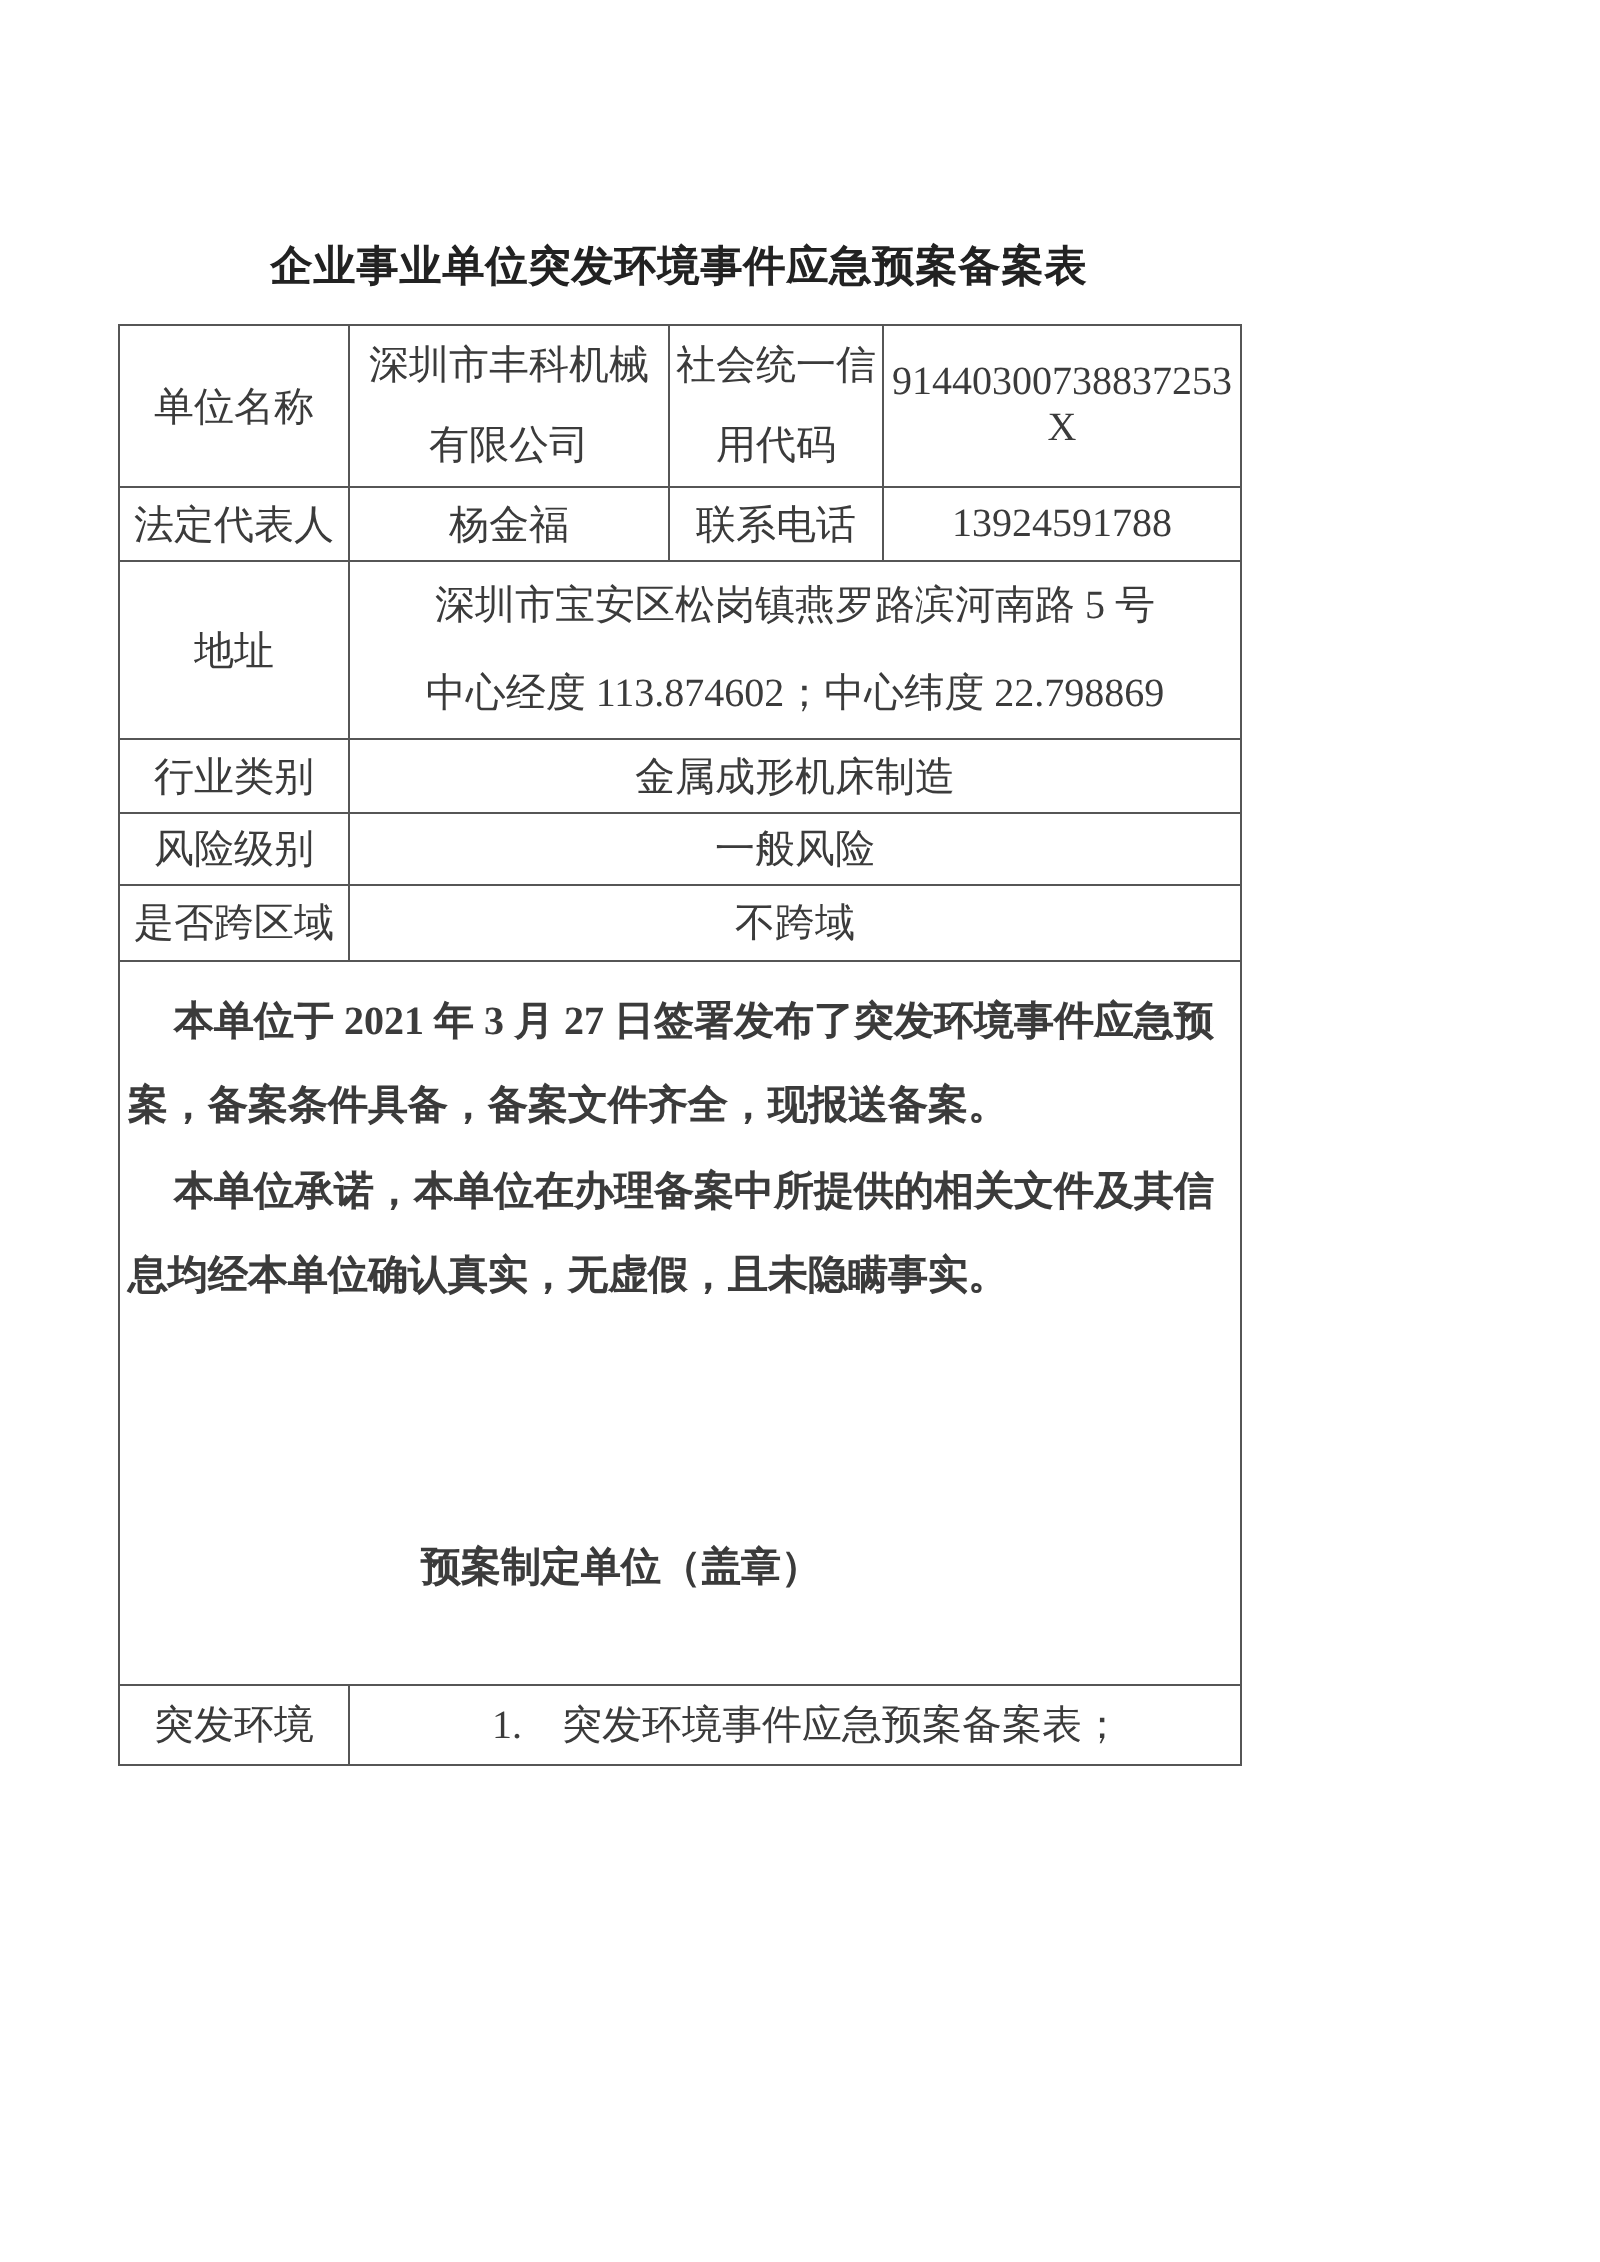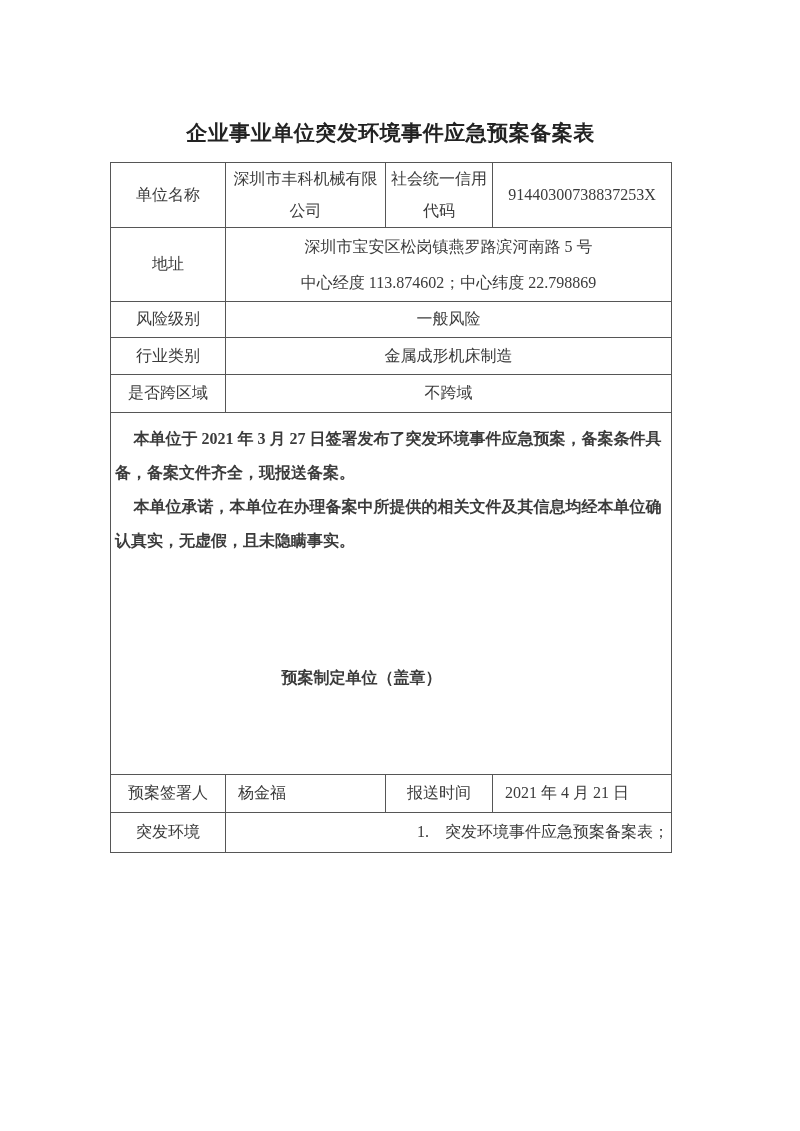--- a/index.html
+++ b/index.html
@@ -8,41 +8,41 @@
     position: relative;
     width: 800px;
     height: 1131px;
     background: #ffffff;
     font-family: "Liberation Serif", "DejaVu Serif", serif;
     color: #3b3b3b;
     overflow: hidden;
   }
   .sheet {
     width: 561px;
-    margin-left: 110px;
+    margin-left: 59px;
   }
   .doc-title {
     margin: 0;
     padding-top: 119px;
     padding-bottom: 15px;
     font-size: 21px;
     font-weight: bold;
     color: #222222;
     text-align: center;
     letter-spacing: 0.5px;
     white-space: nowrap;
   }
   table.form {
     border-collapse: collapse;
     table-layout: fixed;
     width: 561px;
   }
   td {
     border: 1px solid #565656;
-    font-size: 16px;
+    font-size: 20px;
     text-align: center;
     vertical-align: middle;
     padding: 0 2px;
     overflow: hidden;
     word-break: break-all;
   }
   .two-line { line-height: 2; }
   .addr-cell { line-height: 2.2; }
   .left { text-align: left; padding-left: 12px; }
   .stmt-cell {
@@ -51,21 +51,21 @@
     padding: 9px 5px 0 4px;
     line-height: 2.12;
     font-weight: bold;
   }
   .stmt-cell p { margin: 0; text-indent: 1.15em; }
   .stamp-line {
     margin-top: 103px;
     text-align: center;
     padding-right: 58px;
   }
-  .attach-cell { text-align: right; padding-left: 14px; }
+  .attach-cell { text-align: center; padding-left: 14px; }
 </style>
 </head>
 <body>
 
 <div class="page">
   <div class="sheet">
 
     <h1 class="doc-title">企业事业单位突发环境事件应急预案备案表</h1>
 
     <table class="form">
@@ -77,61 +77,61 @@
       </colgroup>
 
       <tbody>
           <tr>
         <td style="height:63px">单位名称</td>
         <td class="two-line">深圳市丰科机械有限公司</td>
         <td class="two-line">社会统一信用代码</td>
         <td>91440300738837253X</td>
       </tr>
 
+      <tr>
+        <td style="height:36px">法定代表人</td>
+        <td>杨金福</td>
+        <td>联系电话</td>
+        <td>13924591788</td>
+      </tr>
 
 
 
       <tr>
         <td style="height:73px">地址</td>
         <td colspan="3" class="addr-cell">
           <div>深圳市宝安区松岗镇燕罗路滨河南路 5 号</div>
           <div>中心经度 113.874602；中心纬度 22.798869</div>
         </td>
       </tr>
 
 
       <tr>
-        <td style="height:35px">风险级别</td>
-        <td colspan="3">一般风险</td>
+        <td style="height:36px">行业类别</td>
+        <td colspan="3">金属成形机床制造</td>
       </tr>
 
       <tr>
-        <td style="height:36px">行业类别</td>
-        <td colspan="3">金属成形机床制造</td>
+        <td style="height:35px">风险级别</td>
+        <td colspan="3">一般风险</td>
       </tr>
 
       <tr>
         <td style="height:37px">是否跨区域</td>
         <td colspan="3">不跨域</td>
       </tr>
 
       <tr>
         <td colspan="4" class="stmt-cell" style="height:352px">
           <p>本单位于 2021 年 3 月 27 日签署发布了突发环境事件应急预案，备案条件具备，备案文件齐全，现报送备案。</p>
           <p>本单位承诺，本单位在办理备案中所提供的相关文件及其信息均经本单位确认真实，无虚假，且未隐瞒事实。</p>
           <div class="stamp-line">预案制定单位（盖章）</div>
         </td>
       </tr>
 
-      <tr>
-        <td style="height:37px">预案签署人</td>
-        <td class="left">杨金福</td>
-        <td>报送时间</td>
-        <td class="left">2021 年 4 月 21 日</td>
-      </tr>
 
       <tr>
         <td style="height:39px">突发环境</td>
         <td colspan="3" class="attach-cell">1.　突发环境事件应急预案备案表；</td>
       </tr>
 
     </tbody>
       </table>
   </div>
 </div>

